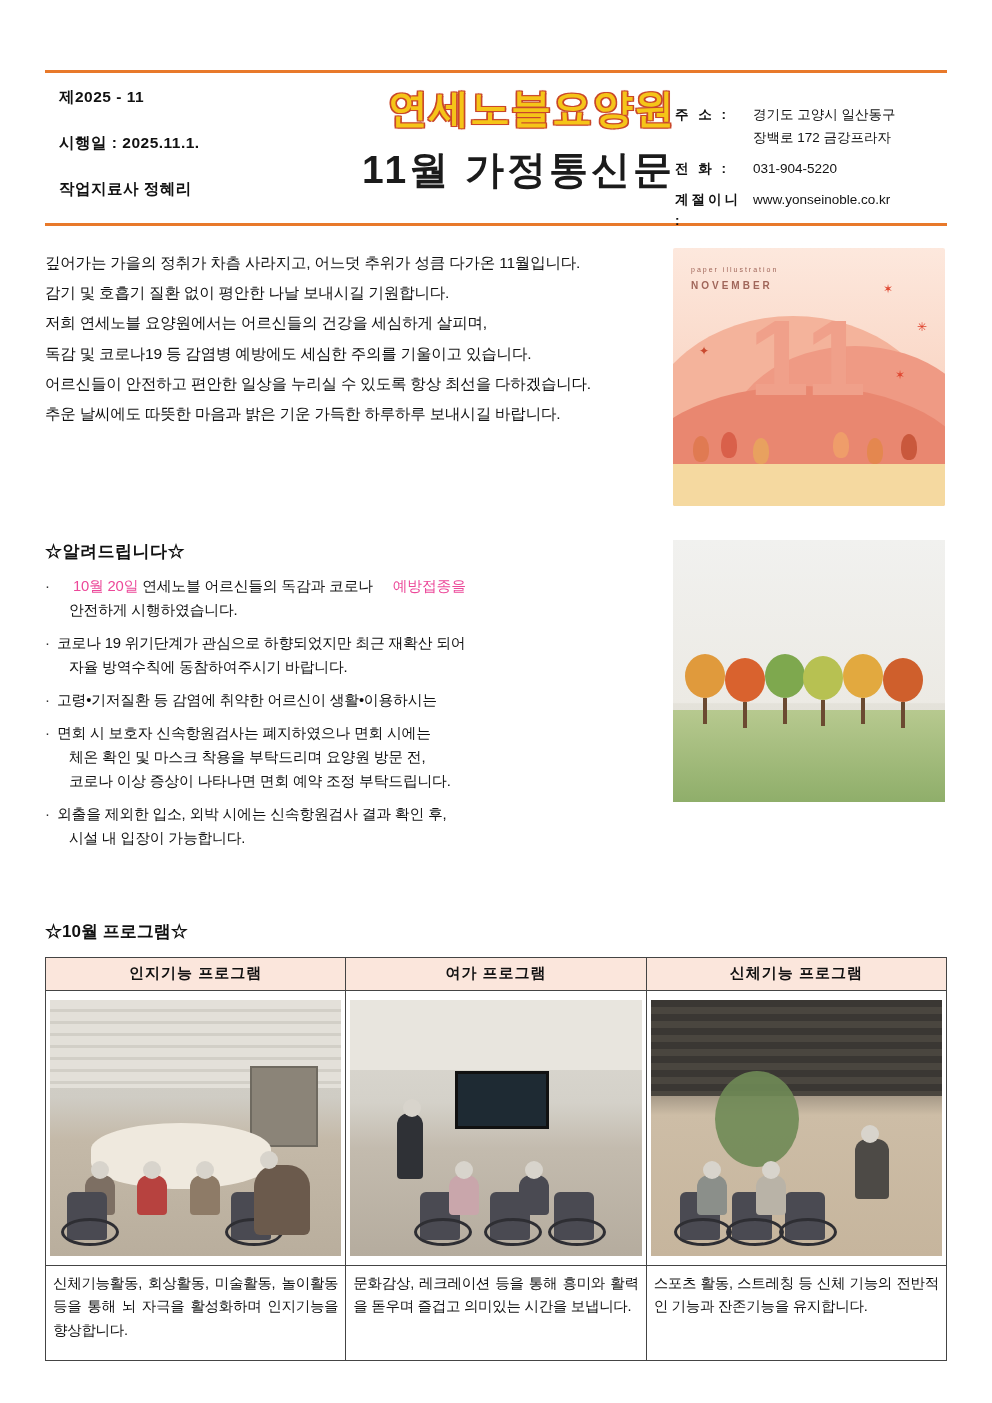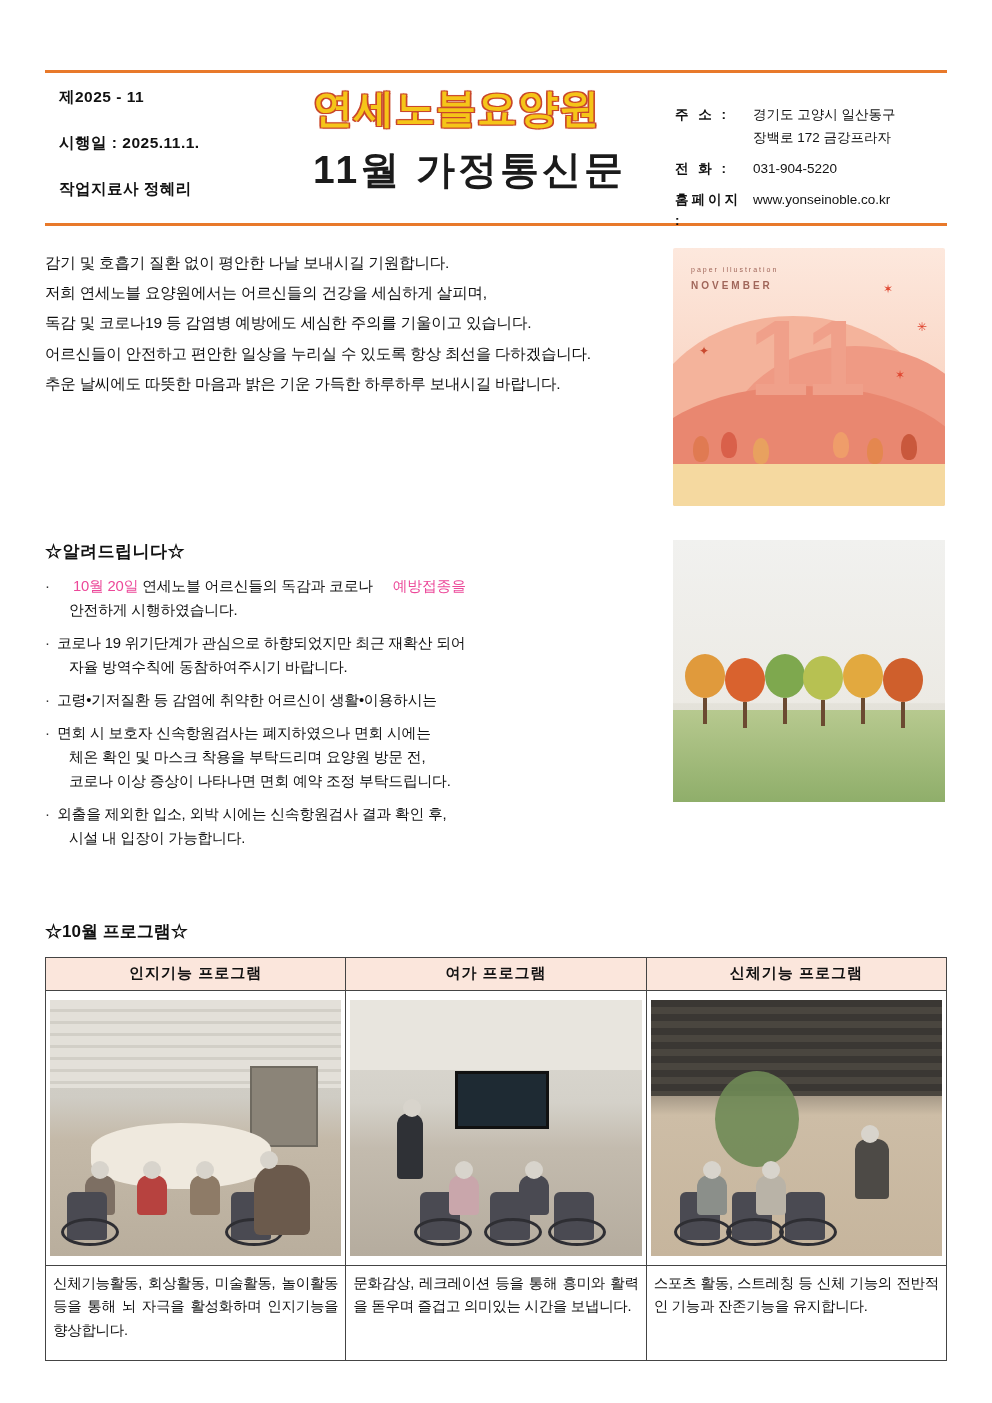--- a/index.html
+++ b/index.html
@@ -40,21 +40,21 @@
   }
   .mast-left div {
     font-size: 15.5px;
     font-weight: bold;
     letter-spacing: 0.5px;
     margin-bottom: 25px;
     color: #111;
   }
   .mast-center {
     flex: 1;
-    text-align: left;
+    text-align: right;
     padding-top: 12px;
     position: relative;
   }
   .mast-title {
     font-size: 40px;
     font-weight: bold;
     color: #f5c518;
     letter-spacing: 1px;
     text-shadow:
       -1.4px -1.4px 0 #c9472a,
@@ -290,28 +290,29 @@
       <div class="row">
         <span class="lbl">주    소 :</span>
         <span class="val">경기도 고양시 일산동구</span>
       </div>
       <div class="val2">장백로 172 금강프라자</div>
       <div class="row">
         <span class="lbl">전    화 :</span>
         <span class="val">031-904-5220</span>
       </div>
       <div class="row">
-        <span class="lbl">홈페이지 :</span>
+        <span class="lbl">계절이니 :</span>
         <span class="val">www.yonseinoble.co.kr</span>
       </div>
     </div>
   </div>
 
   <div class="intro">
     <div class="intro-text">
+      <div>깊어가는 가을의 정취가 차츰 사라지고, 어느덧 추위가 성큼 다가온 11월입니다.</div>
       <div>감기 및 호흡기 질환 없이 평안한 나날 보내시길 기원합니다.</div>
       <div>저희 연세노블 요양원에서는 어르신들의 건강을 세심하게 살피며,</div>
       <div>독감 및 코로나19 등 감염병 예방에도 세심한 주의를 기울이고 있습니다.</div>
       <div>어르신들이 안전하고 편안한 일상을 누리실 수 있도록 항상 최선을 다하겠습니다.</div>
       <div>추운 날씨에도 따뜻한 마음과 밝은 기운 가득한 하루하루 보내시길 바랍니다.</div>
     </div>
 
     <div class="intro-img">
       <div class="nov-label">
         <span>paper illustration</span>

